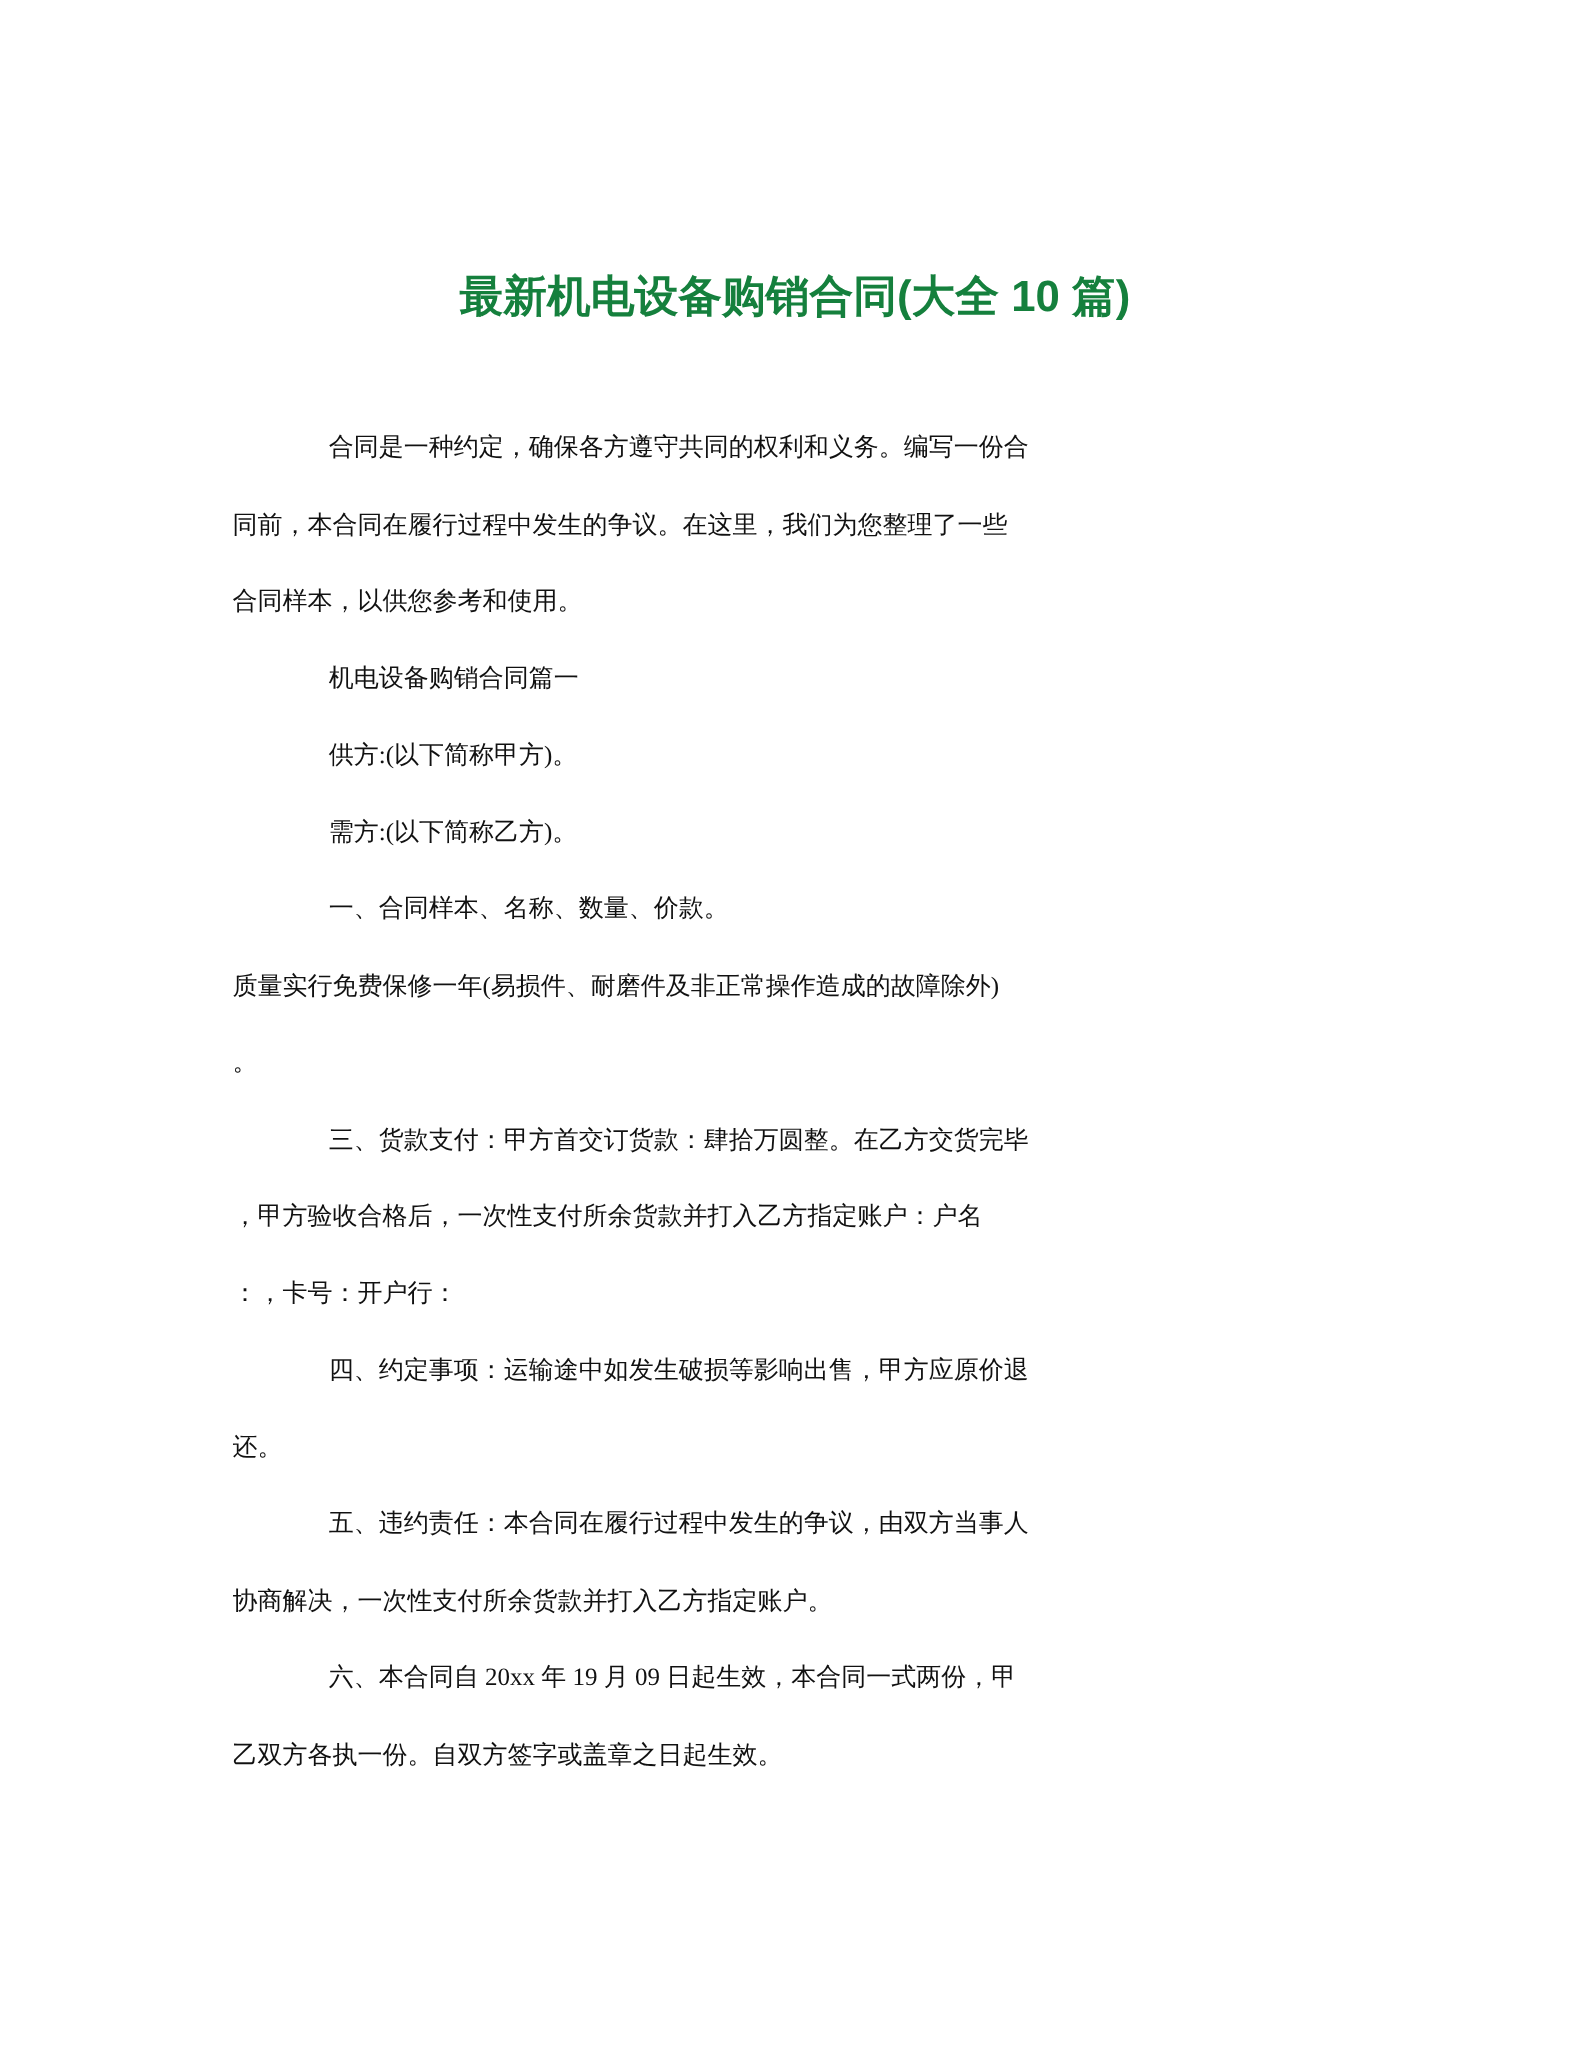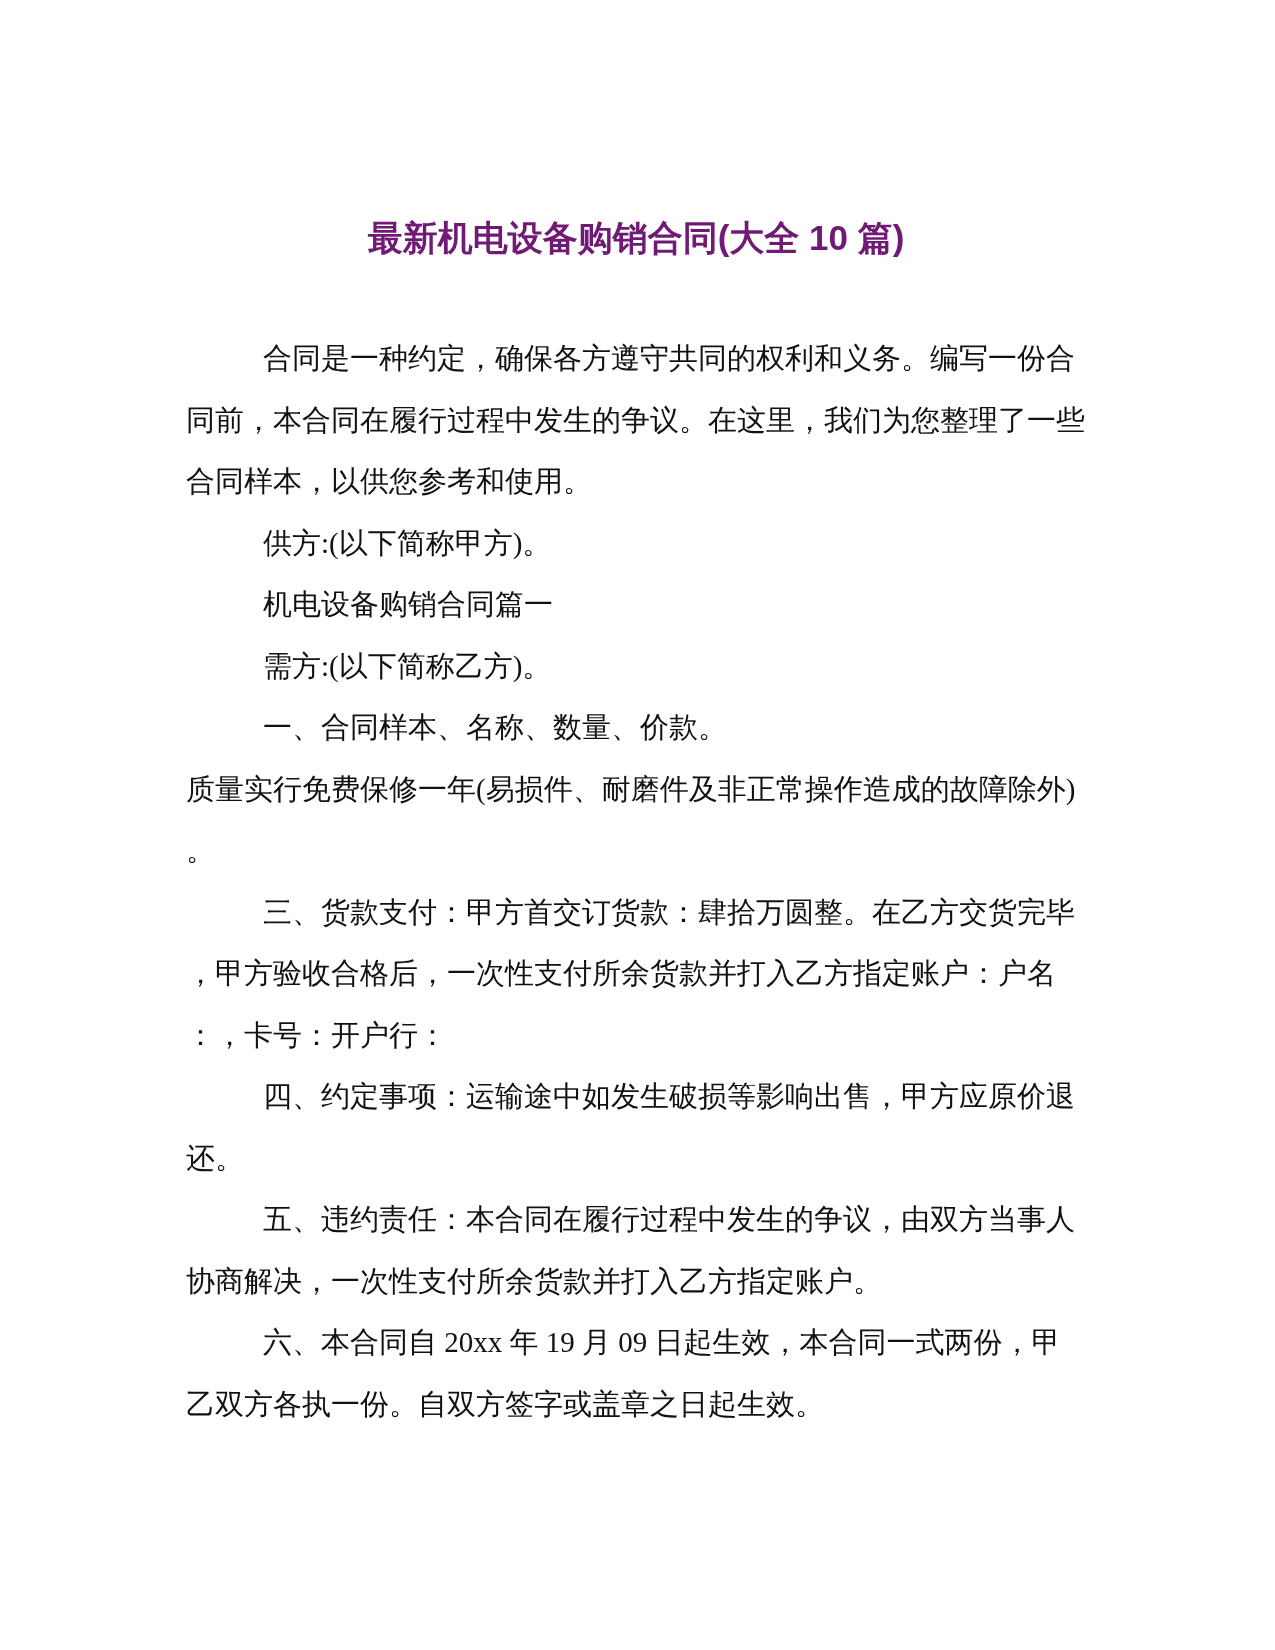--- a/index.html
+++ b/index.html
@@ -25,44 +25,44 @@
     font-family: "Liberation Sans", sans-serif;
     font-weight: 700;
     font-size: 35px;
     line-height: 61px;
     text-align: center;
     color: #000000;
     white-space: pre;
   }
   .body-lines {
     font-family: "Liberation Serif", serif;
-    font-size: 29px;
+    font-size: 20px;
     color: #111111;
   }
   .line {
     line-height: 61.5px;
     white-space: pre;
     letter-spacing: 0;
   }
   .line.indent {
     text-indent: 77px;
   }
 </style>
 </head>
 <body>
 
 <div class="page" style="background: rgb(255, 255, 255);">
   <div class="content">
-    <h1 class="title" style="color: #701a75;">最新机电设备购销合同(大全 10 篇)</h1>
+    <h1 class="title" style="color: #15803d;">最新机电设备购销合同(大全 10 篇)</h1>
     <div class="body-lines" id="body-lines" style="color: rgb(17, 17, 17);">
         <div class="line indent">合同是一种约定，确保各方遵守共同的权利和义务。编写一份合</div>
         <div class="line">同前，本合同在履行过程中发生的争议。在这里，我们为您整理了一些</div>
         <div class="line">合同样本，以供您参考和使用。</div>
+        <div class="line indent">机电设备购销合同篇一</div>
         <div class="line indent">供方:(以下简称甲方)。</div>
-        <div class="line indent">机电设备购销合同篇一</div>
         <div class="line indent">需方:(以下简称乙方)。</div>
         <div class="line indent">一、合同样本、名称、数量、价款。</div>
         <div class="line">质量实行免费保修一年(易损件、耐磨件及非正常操作造成的故障除外)</div>
         <div class="line">。</div>
         <div class="line indent">三、货款支付：甲方首交订货款：肆拾万圆整。在乙方交货完毕</div>
         <div class="line">，甲方验收合格后，一次性支付所余货款并打入乙方指定账户：户名</div>
         <div class="line">：，卡号：开户行：</div>
         <div class="line indent">四、约定事项：运输途中如发生破损等影响出售，甲方应原价退</div>
         <div class="line">还。</div>
         <div class="line indent">五、违约责任：本合同在履行过程中发生的争议，由双方当事人</div>

